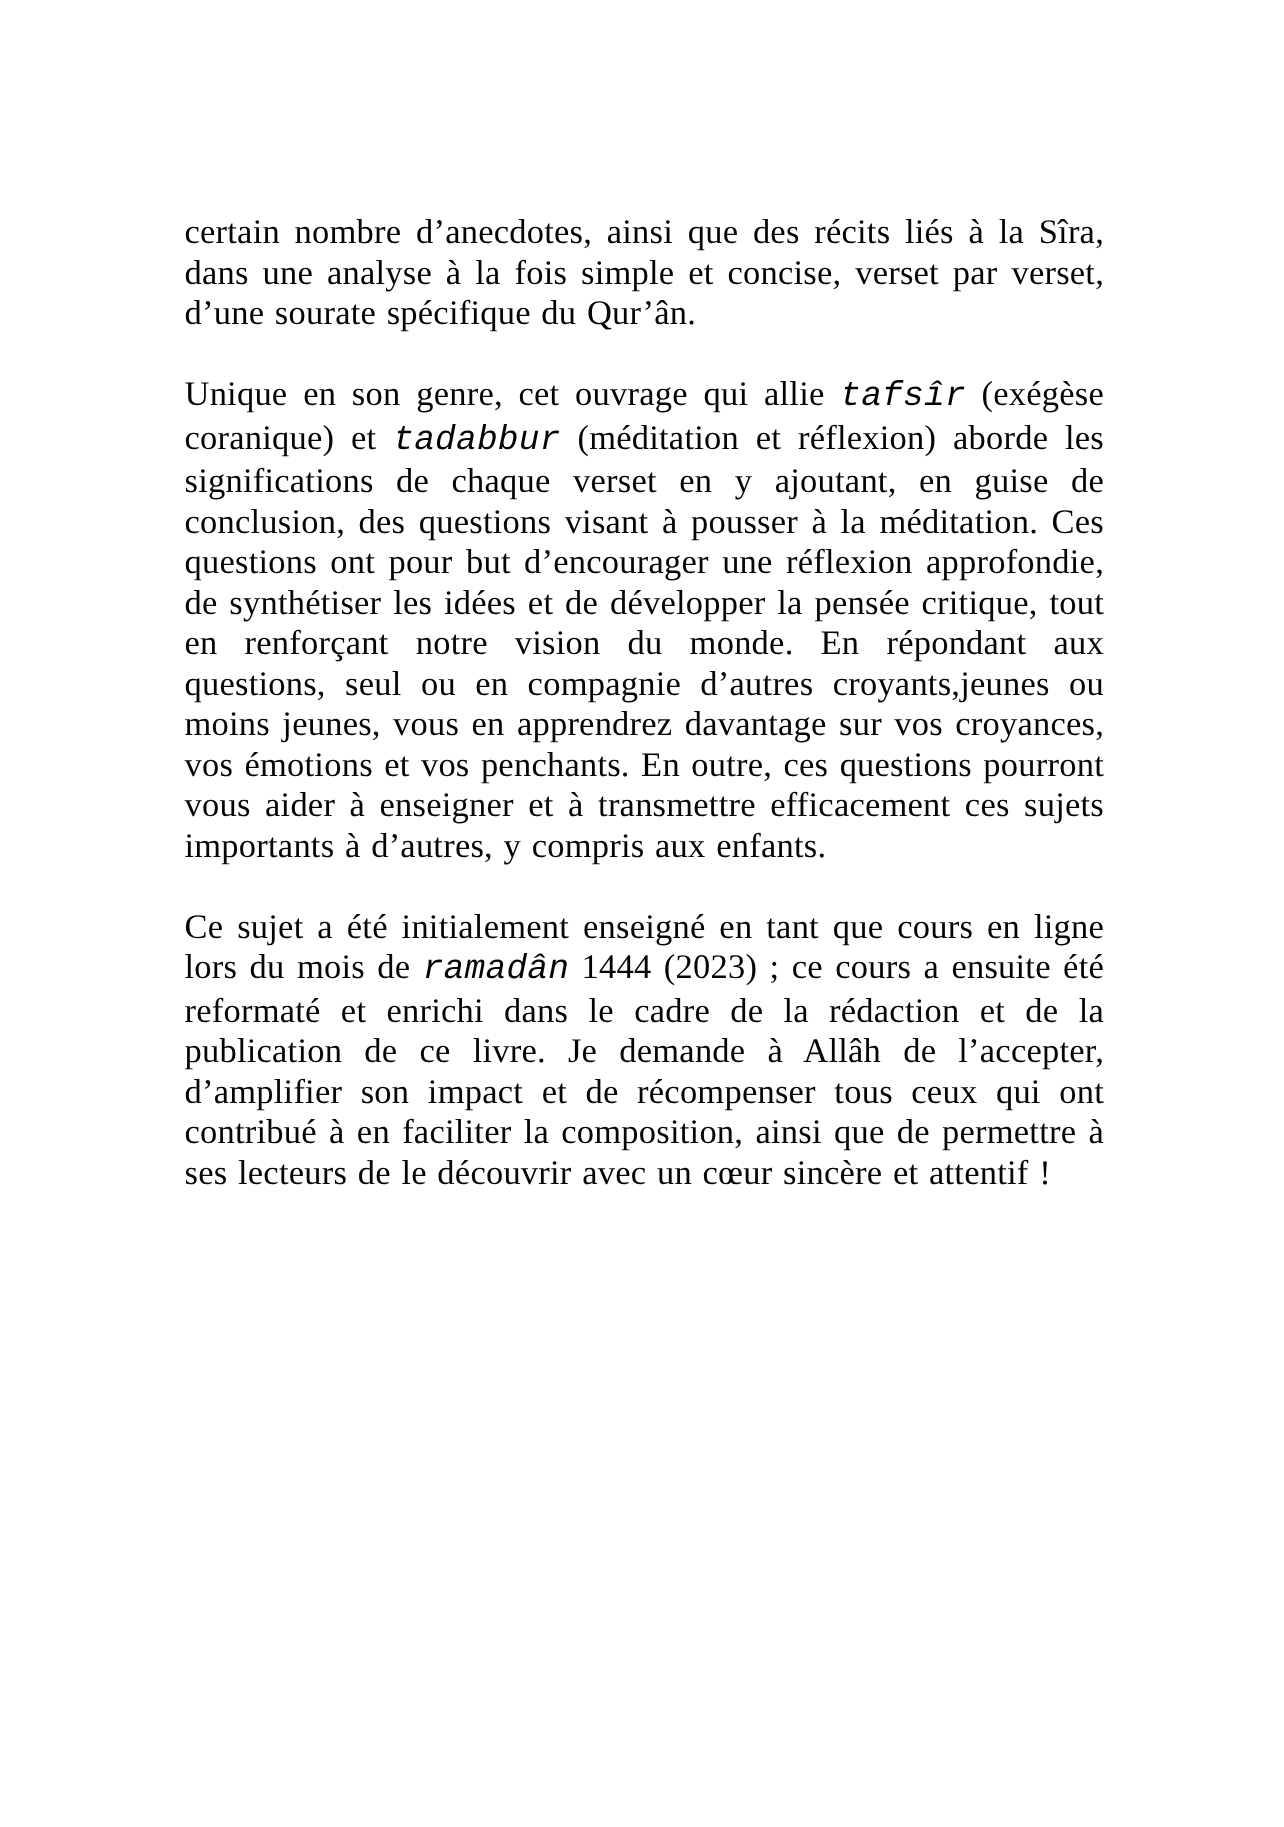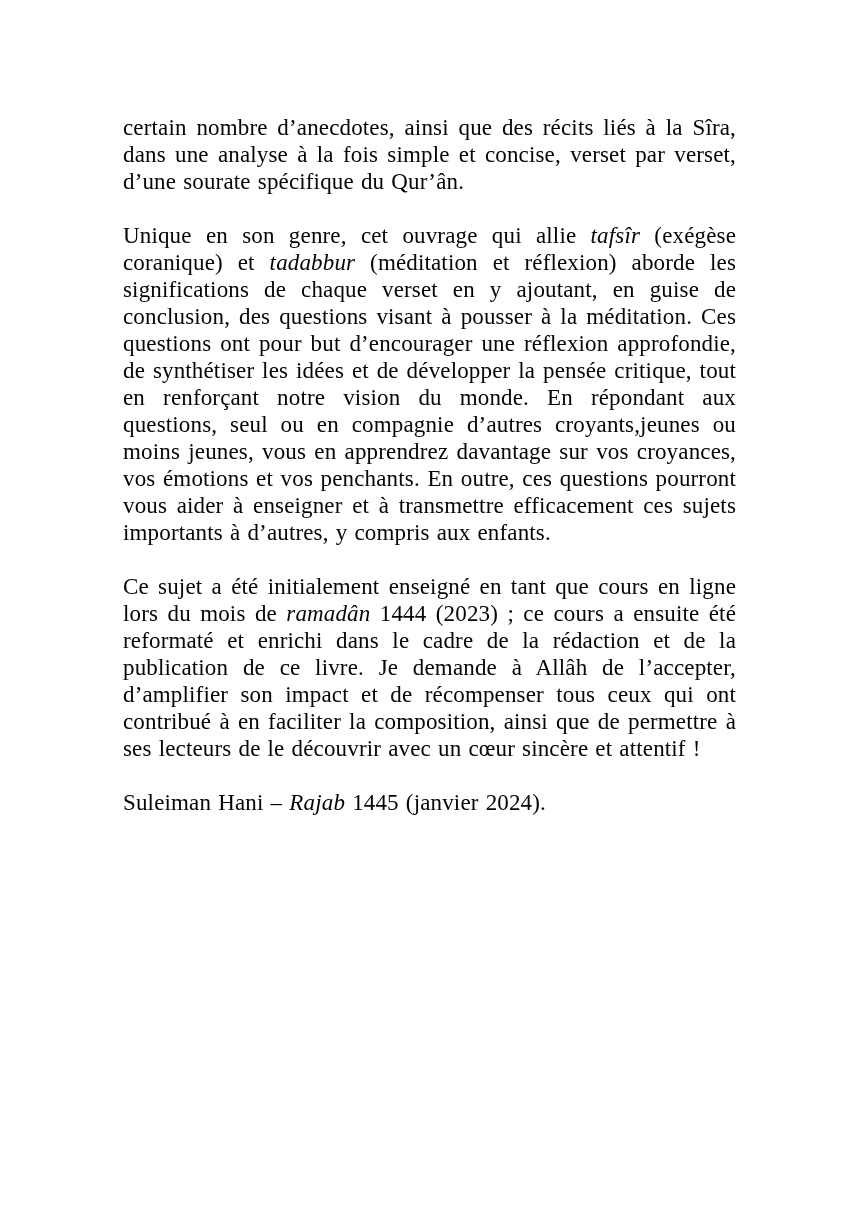--- a/index.html
+++ b/index.html
@@ -12,20 +12,21 @@
     background: #ffffff;
     font-family: "Liberation Serif", serif;
     color: #050505;
   }
   .book-page {
     position: relative;
     width: 856px;
     height: 1008px;
     background: #ffffff;
     overflow: hidden;
+    margin-top: 27px;
   }
   .text-block {
     position: absolute;
     left: 123px;
     top: 114px;
     width: 613px;
   }
   .text-block p {
     margin: 0 0 27px 0;
     font-size: 23px;
@@ -33,36 +34,36 @@
     text-align: justify;
     text-justify: inter-word;
     letter-spacing: 0.15px;
     word-spacing: 1.2px;
   }
   .text-block p:last-child {
     margin-bottom: 0;
   }
   .text-block em {
     font-style: italic;
+    font-family: Liberation Mono, monospace;
   }
   .page-number {
     position: absolute;
     left: 0;
     top: 1112px;
     width: 100%;
     text-align: center;
     font-size: 24px;
     line-height: 30px;
     font-weight: bold;
   }
 </style>
 </head>
 <body>
 
 <div class="book-page">
   <div class="text-block">
       <p><span>certain nombre d’anecdotes, ainsi que des récits liés à la Sîra, dans une analyse à la fois simple et concise, verset par verset, d’une sourate spécifique du Qur’ân.</span></p>
       <p><span>Unique en son genre, cet ouvrage qui allie </span><em>tafsîr</em><span> (exégèse coranique) et </span><em>tadabbur</em><span> (méditation et réflexion) aborde les significations de chaque verset en y ajoutant, en guise de conclusion, des questions visant à pousser à la méditation. Ces questions ont pour but d’encourager une réflexion approfondie, de synthétiser les idées et de développer la pensée critique, tout en renforçant notre vision du monde. En répondant aux questions, seul ou en compagnie d’autres croyants,jeunes ou moins jeunes, vous en apprendrez davantage sur vos croyances, vos émotions et vos penchants. En outre, ces questions pourront vous aider à enseigner et à transmettre efficacement ces sujets importants à d’autres, y compris aux enfants.</span></p>
       <p><span>Ce sujet a été initialement enseigné en tant que cours en ligne lors du mois de </span><em>ramadân</em><span> 1444 (2023) ; ce cours a ensuite été reformaté et enrichi dans le cadre de la rédaction et de la publication de ce livre. Je demande à Allâh de l’accepter, d’amplifier son impact et de récompenser tous ceux qui ont contribué à en faciliter la composition, ainsi que de permettre à ses lecteurs de le découvrir avec un cœur sincère et attentif !</span></p>
-      <p><span>Suleiman Hani – </span><em>Rajab</em><span> 1445 (janvier 2024).</span></p>
     </div>
   <div class="page-number">8</div>
 </div>
 
 </body></html>

